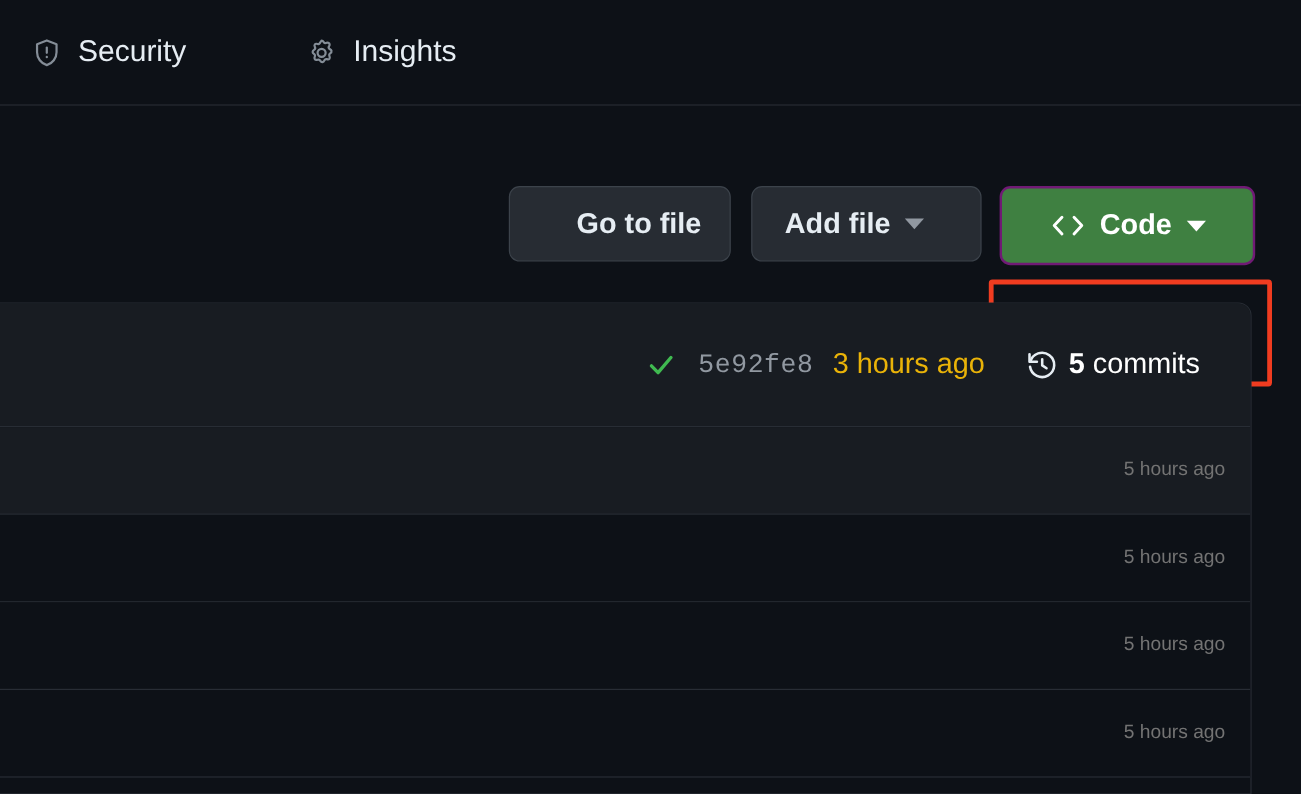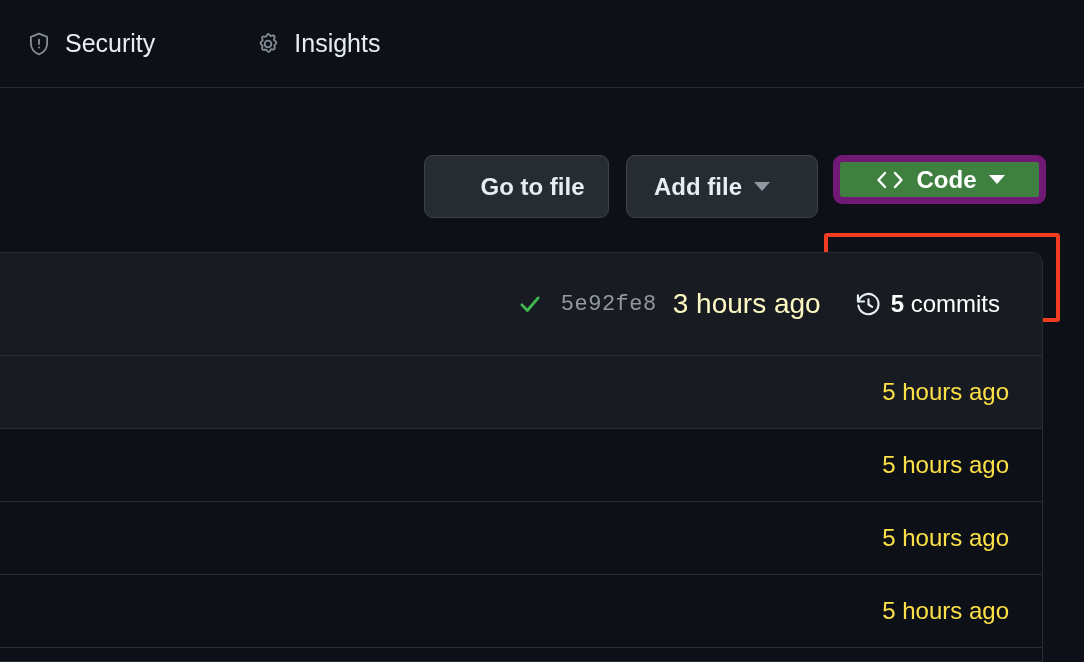--- a/index.html
+++ b/index.html
@@ -88,23 +88,23 @@
   }
 
   .btn-addfile {
     left: 626px; top: 67px;
     width: 192px; height: 63px;
     padding-right: 20px;
   }
 
   .btn-code {
     left: 833px; top: 67px;
-    width: 213px; height: 49px;
+    width: 213px; height: 66px;
     background: #3f8041;
-    border: 7px solid #701a75;
+    border: 2px solid #701a75;
     color: #ffffff;
   }
 
   .caret {
     width: 0; height: 0;
     border-left: 8px solid transparent;
     border-right: 8px solid transparent;
     border-top: 9px solid #9198a1;
     display: block;
     flex: none;
@@ -165,22 +165,22 @@
   .commit-hash {
     font-family: "Liberation Mono", "DejaVu Sans Mono", monospace;
     font-size: 22px;
     color: #9198a1;
     margin-right: 16px;
     letter-spacing: 0.5px;
     cursor: pointer;
   }
 
   .commit-time {
-    font-size: 28px;
-    color: #fef9c3;
+    font-size: 24px;
+    color: #eab308;
     margin-right: 34px;
   }
 
   .history-icon {
     width: 27px; height: 27px;
     color: #e6edf3;
     flex: none;
     margin-right: 9px;
   }
   .history-icon svg { display: block; width: 27px; height: 27px; }
@@ -199,23 +199,23 @@
     border-bottom: 1px solid #282d35;
     display: flex;
     align-items: center;
     background: #0d1117;
     cursor: pointer;
   }
   .file-row.alt { background: #181c22; }
 
   .file-time {
     position: absolute;
-    right: 33px;
-    font-size: 24px;
-    color: #fde047;
+    right: 21px;
+    font-size: 16px;
+    color: #737373;
     white-space: nowrap;
   }
 </style>
 </head>
 <body>
 
 <div id="app">
 
   <div class="topnav">
 

